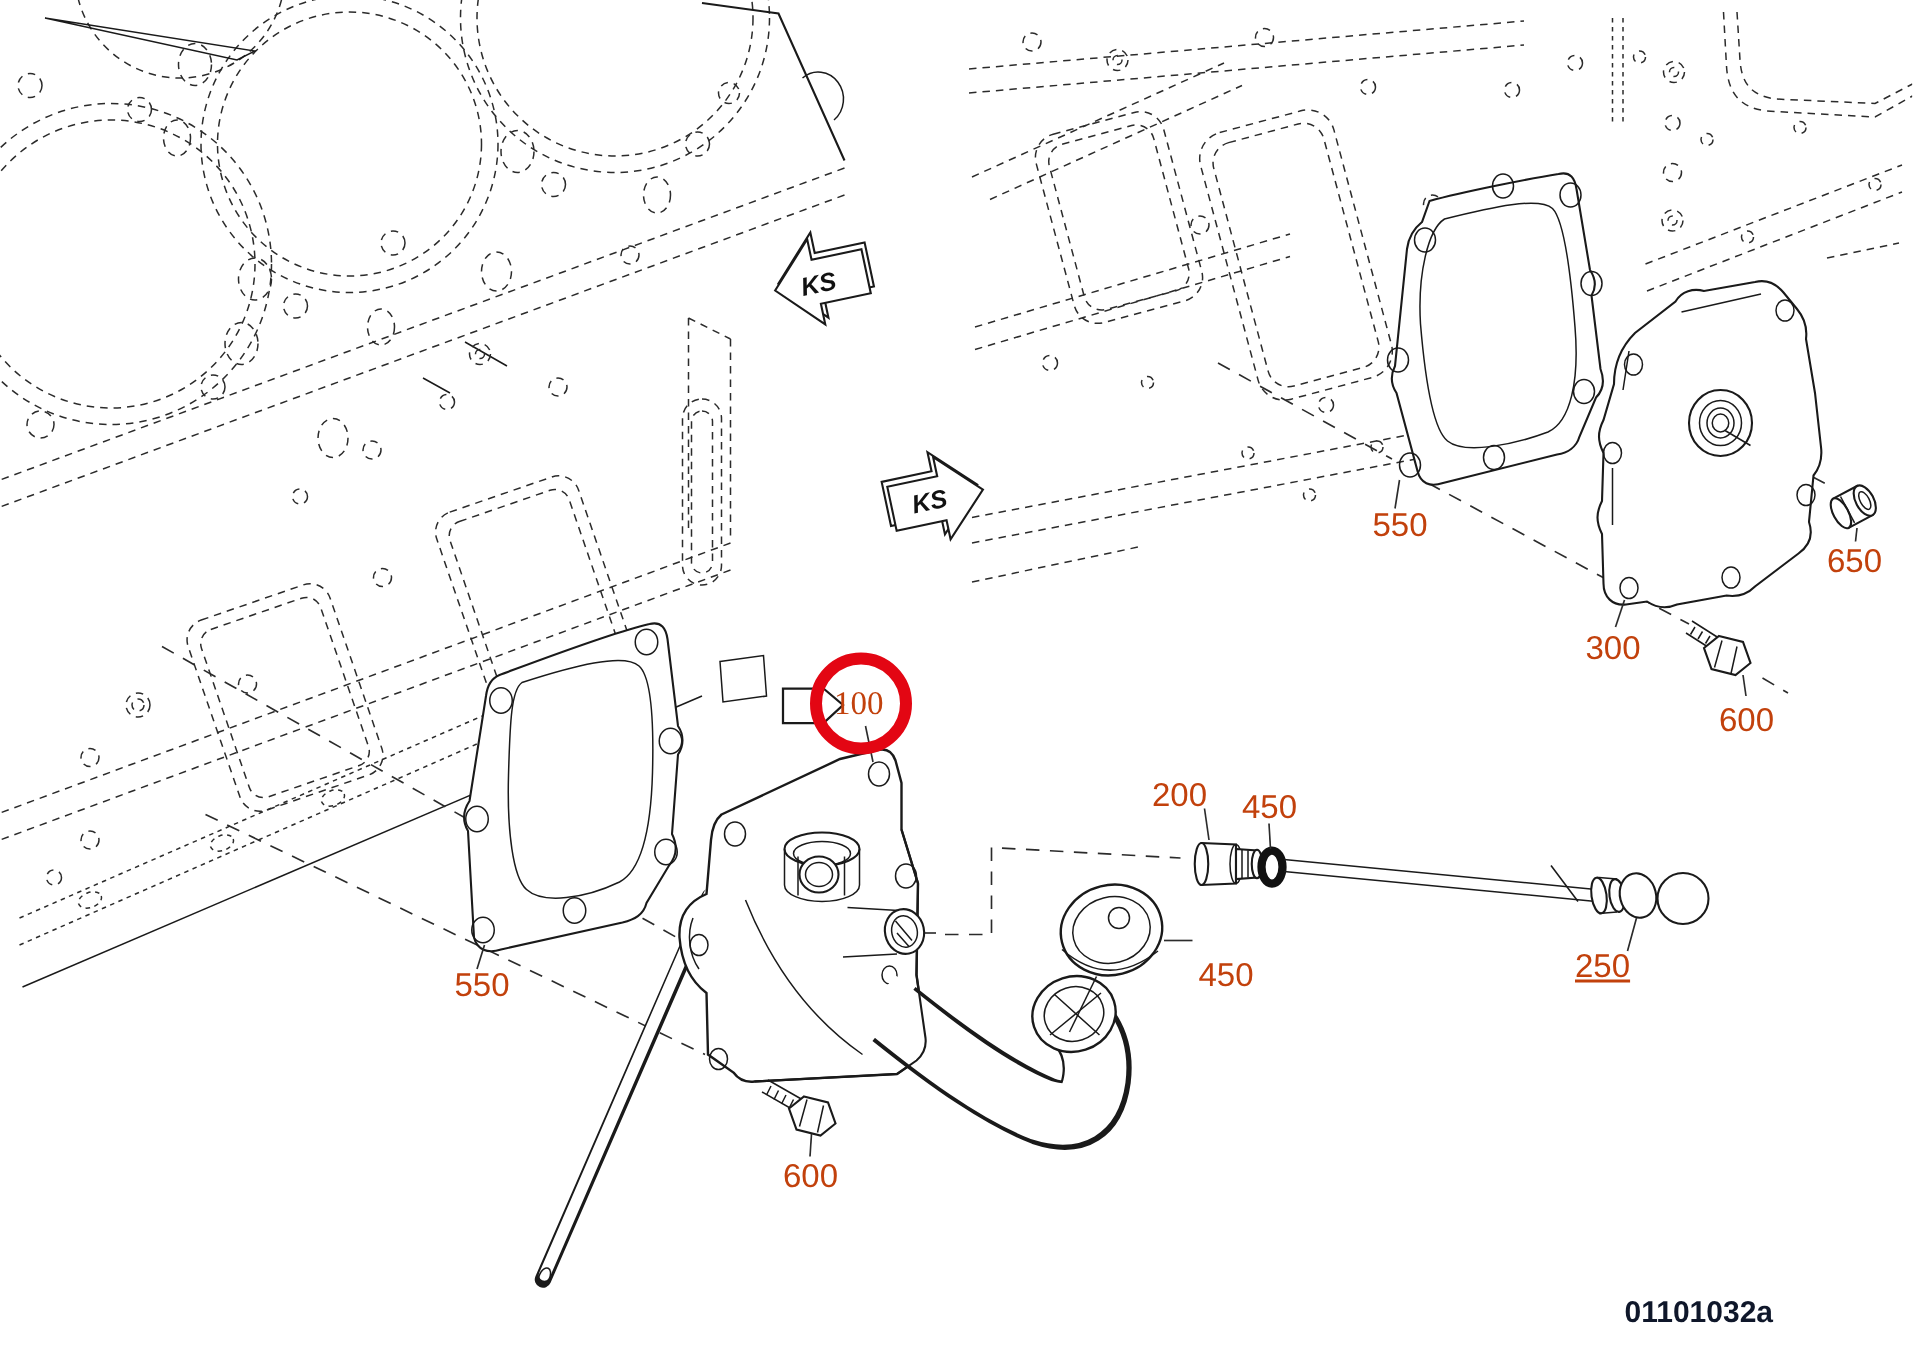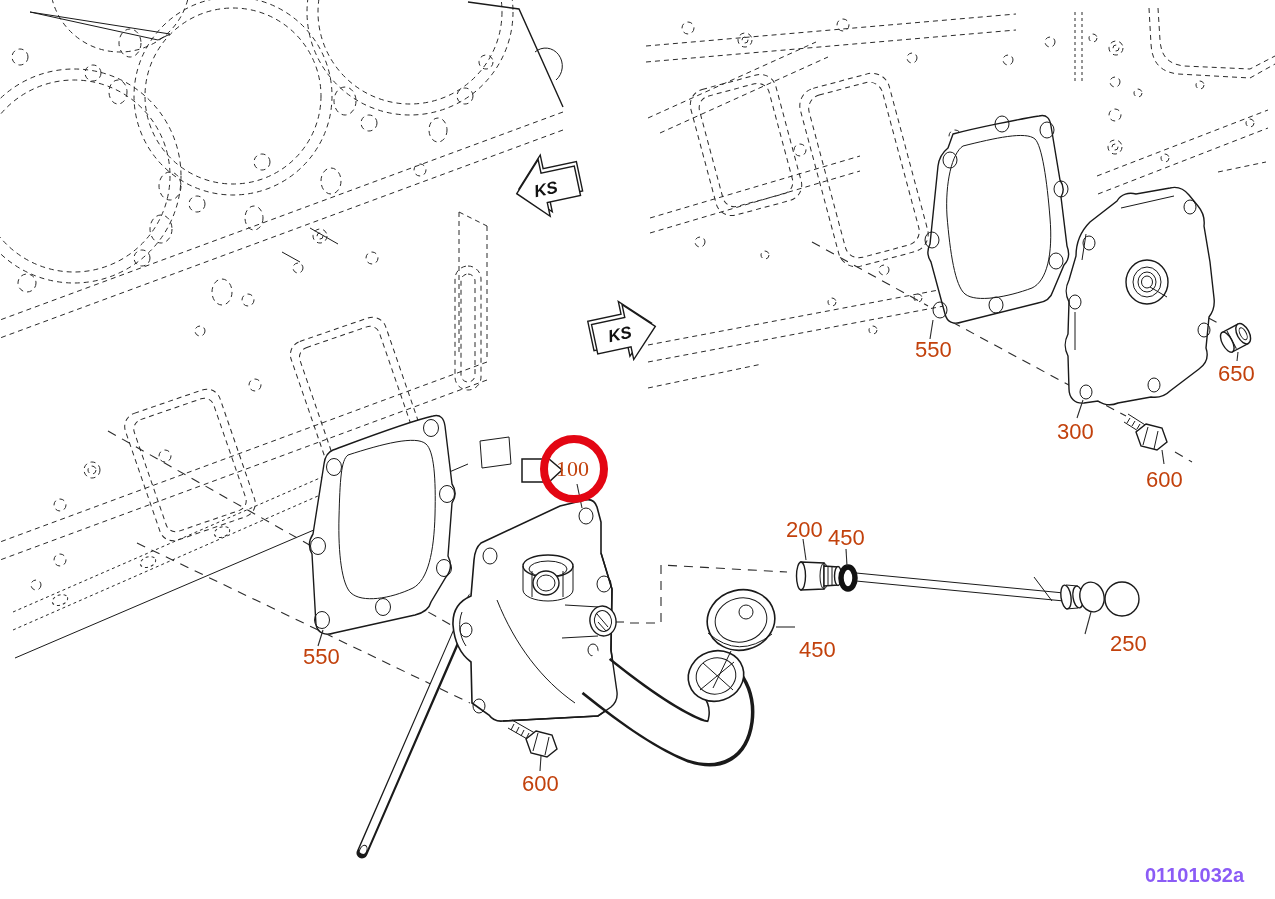--- a/index.html
+++ b/index.html
@@ -2,21 +2,21 @@
 <html><head>
 <meta charset="utf-8">
 <style>
   html,body{margin:0;padding:0;background:#fff;}
   #stage{position:relative;width:1275px;height:899px;background:#fff;overflow:hidden;
          font-family:"Liberation Sans",sans-serif;}
   #art{position:absolute;left:0;top:0;}
   .lbl{position:absolute;font:22px/22px "Liberation Sans",sans-serif;color:#c2410c;
        letter-spacing:0;cursor:pointer;}
   .ks{position:absolute;font:italic 700 17px/17px "Liberation Sans",sans-serif;color:#111;}
-  #docnum{position:absolute;left:1145px;top:864px;font:700 20px/22px "Liberation Sans",sans-serif;color:#8b5cf6;}
+  #docnum{position:absolute;left:1083px;top:864px;font:700 20px/22px "Liberation Sans",sans-serif;color:#0f172a;}
   
   .ph{fill:none;stroke:#2b2b2b;stroke-width:1;stroke-dasharray:5 4;}
   .ph2{fill:none;stroke:#2b2b2b;stroke-width:1;stroke-dasharray:3 3;}
   .ax{fill:none;stroke:#2b2b2b;stroke-width:1.1;stroke-dasharray:9 7;}
   .sl{fill:none;stroke:#1a1a1a;stroke-width:1.4;}
   .sn{fill:none;stroke:#1a1a1a;stroke-width:1;}
   .wf{fill:#fff;stroke:#1a1a1a;stroke-width:1.4;}
   .wf2{fill:#fff;stroke:#1a1a1a;stroke-width:1.6;}
   .ld{fill:none;stroke:#2b2b2b;stroke-width:1.1;}
 </style>
@@ -356,24 +356,24 @@
   <g transform="rotate(-12 624 333)">
     <polygon class="wf" points="656,333 628,305 628,318 594,318 594,348 628,348 628,361" transform="translate(-3,-4)"></polygon>
     <polygon class="wf" points="656,333 628,305 628,318 594,318 594,348 628,348 628,361"></polygon>
   </g>
 
   <polygon points="522,459 549,459 562,470 549,482 522,482" fill="#fff" stroke="#1a1a1a" stroke-width="1.5"></polygon>
   <circle cx="574" cy="469" r="30" fill="none" stroke="#e30613" stroke-width="8"></circle>
 </svg>
 
   <div class="lbl" style="left:556px;top:458px;font-family:Liberation Serif, serif;">100</div>
-  <div class="lbl" style="left:786px;top:519px;text-align:center;">200</div>
+  <div class="lbl" style="left:768px;top:519px;text-align:center;">200</div>
   <div class="lbl" style="left:828px;top:527px;">450</div>
   <div class="lbl" style="left:799px;top:615px;margin-top:24px;">450</div>
-  <div class="lbl" style="left:1110px;top:633px;">250</div>
+  <div class="lbl" style="left:1050px;top:633px;text-decoration:underline;">250</div>
   <div class="lbl" style="left:303px;top:646px;">550</div>
   <div class="lbl" style="left:522px;top:773px;">600</div>
   <div class="lbl" style="left:915px;top:339px;">550</div>
   <div class="lbl" style="left:1057px;top:421px;">300</div>
   <div class="lbl" style="left:1218px;top:363px;">650</div>
   <div class="lbl" style="left:1146px;top:469px;">600</div>
 
   <div class="ks" style="left:534px;top:181px;transform:rotate(-12deg);">KS</div>
   <div class="ks" style="left:608px;top:326px;transform:rotate(-12deg);">KS</div>
 

